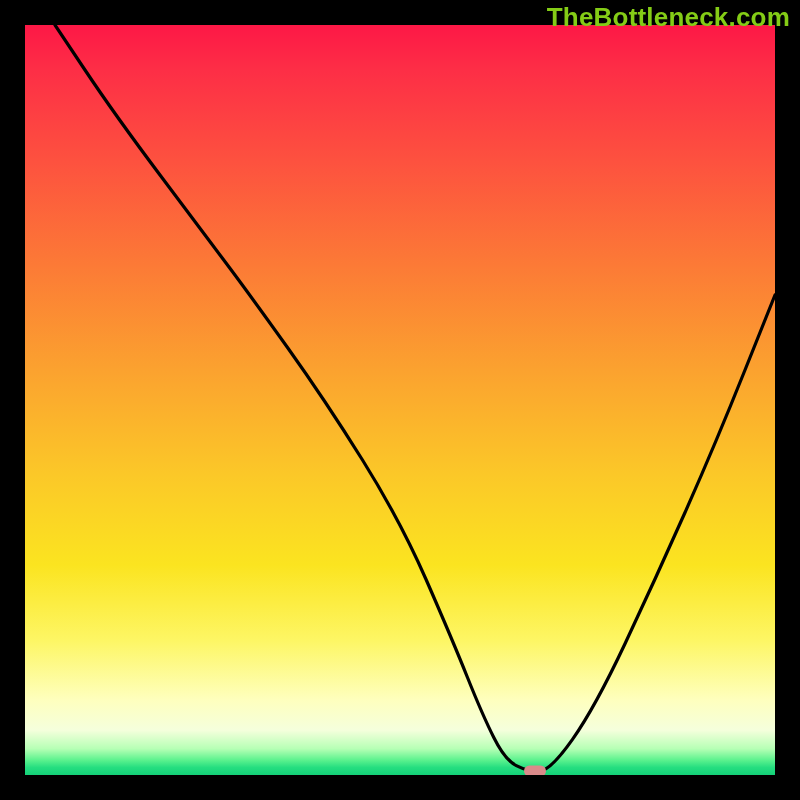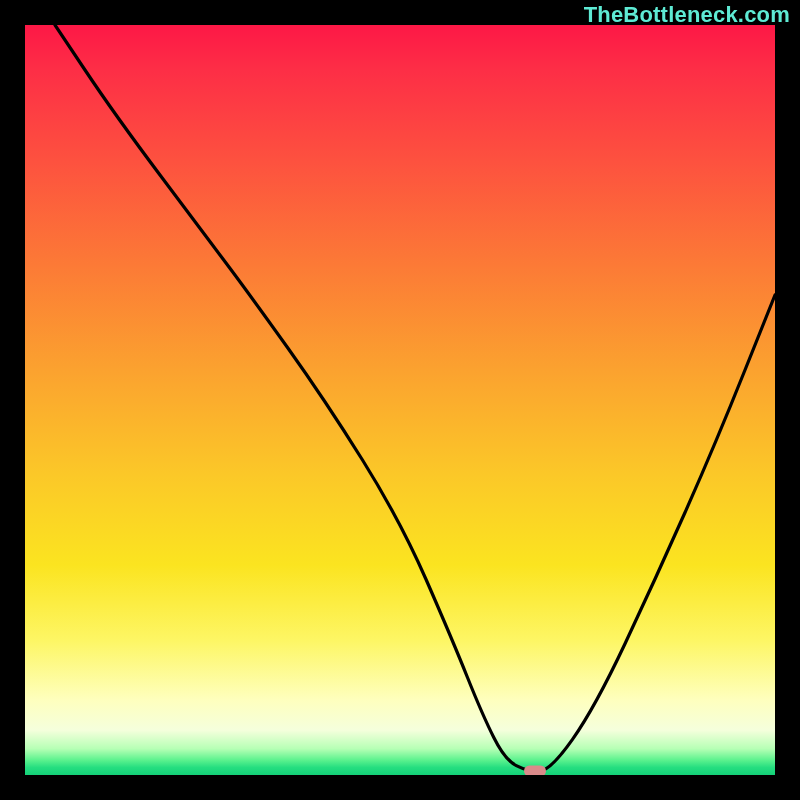--- a/index.html
+++ b/index.html
@@ -14,22 +14,22 @@
   .frame {
     position: relative;
     width: 800px;
     height: 800px;
     background: #000;
   }
   .attribution {
     position: absolute;
     top: 2px;
     right: 10px;
-    color: #5eead4;
-    font-size: 22px;
+    color: #84cc16;
+    font-size: 26px;
     font-weight: 600;
     letter-spacing: 0.2px;
     z-index: 5;
   }
   .plot-area {
     position: absolute;
     left: 25px;
     top: 25px;
     width: 750px;
     height: 750px;

